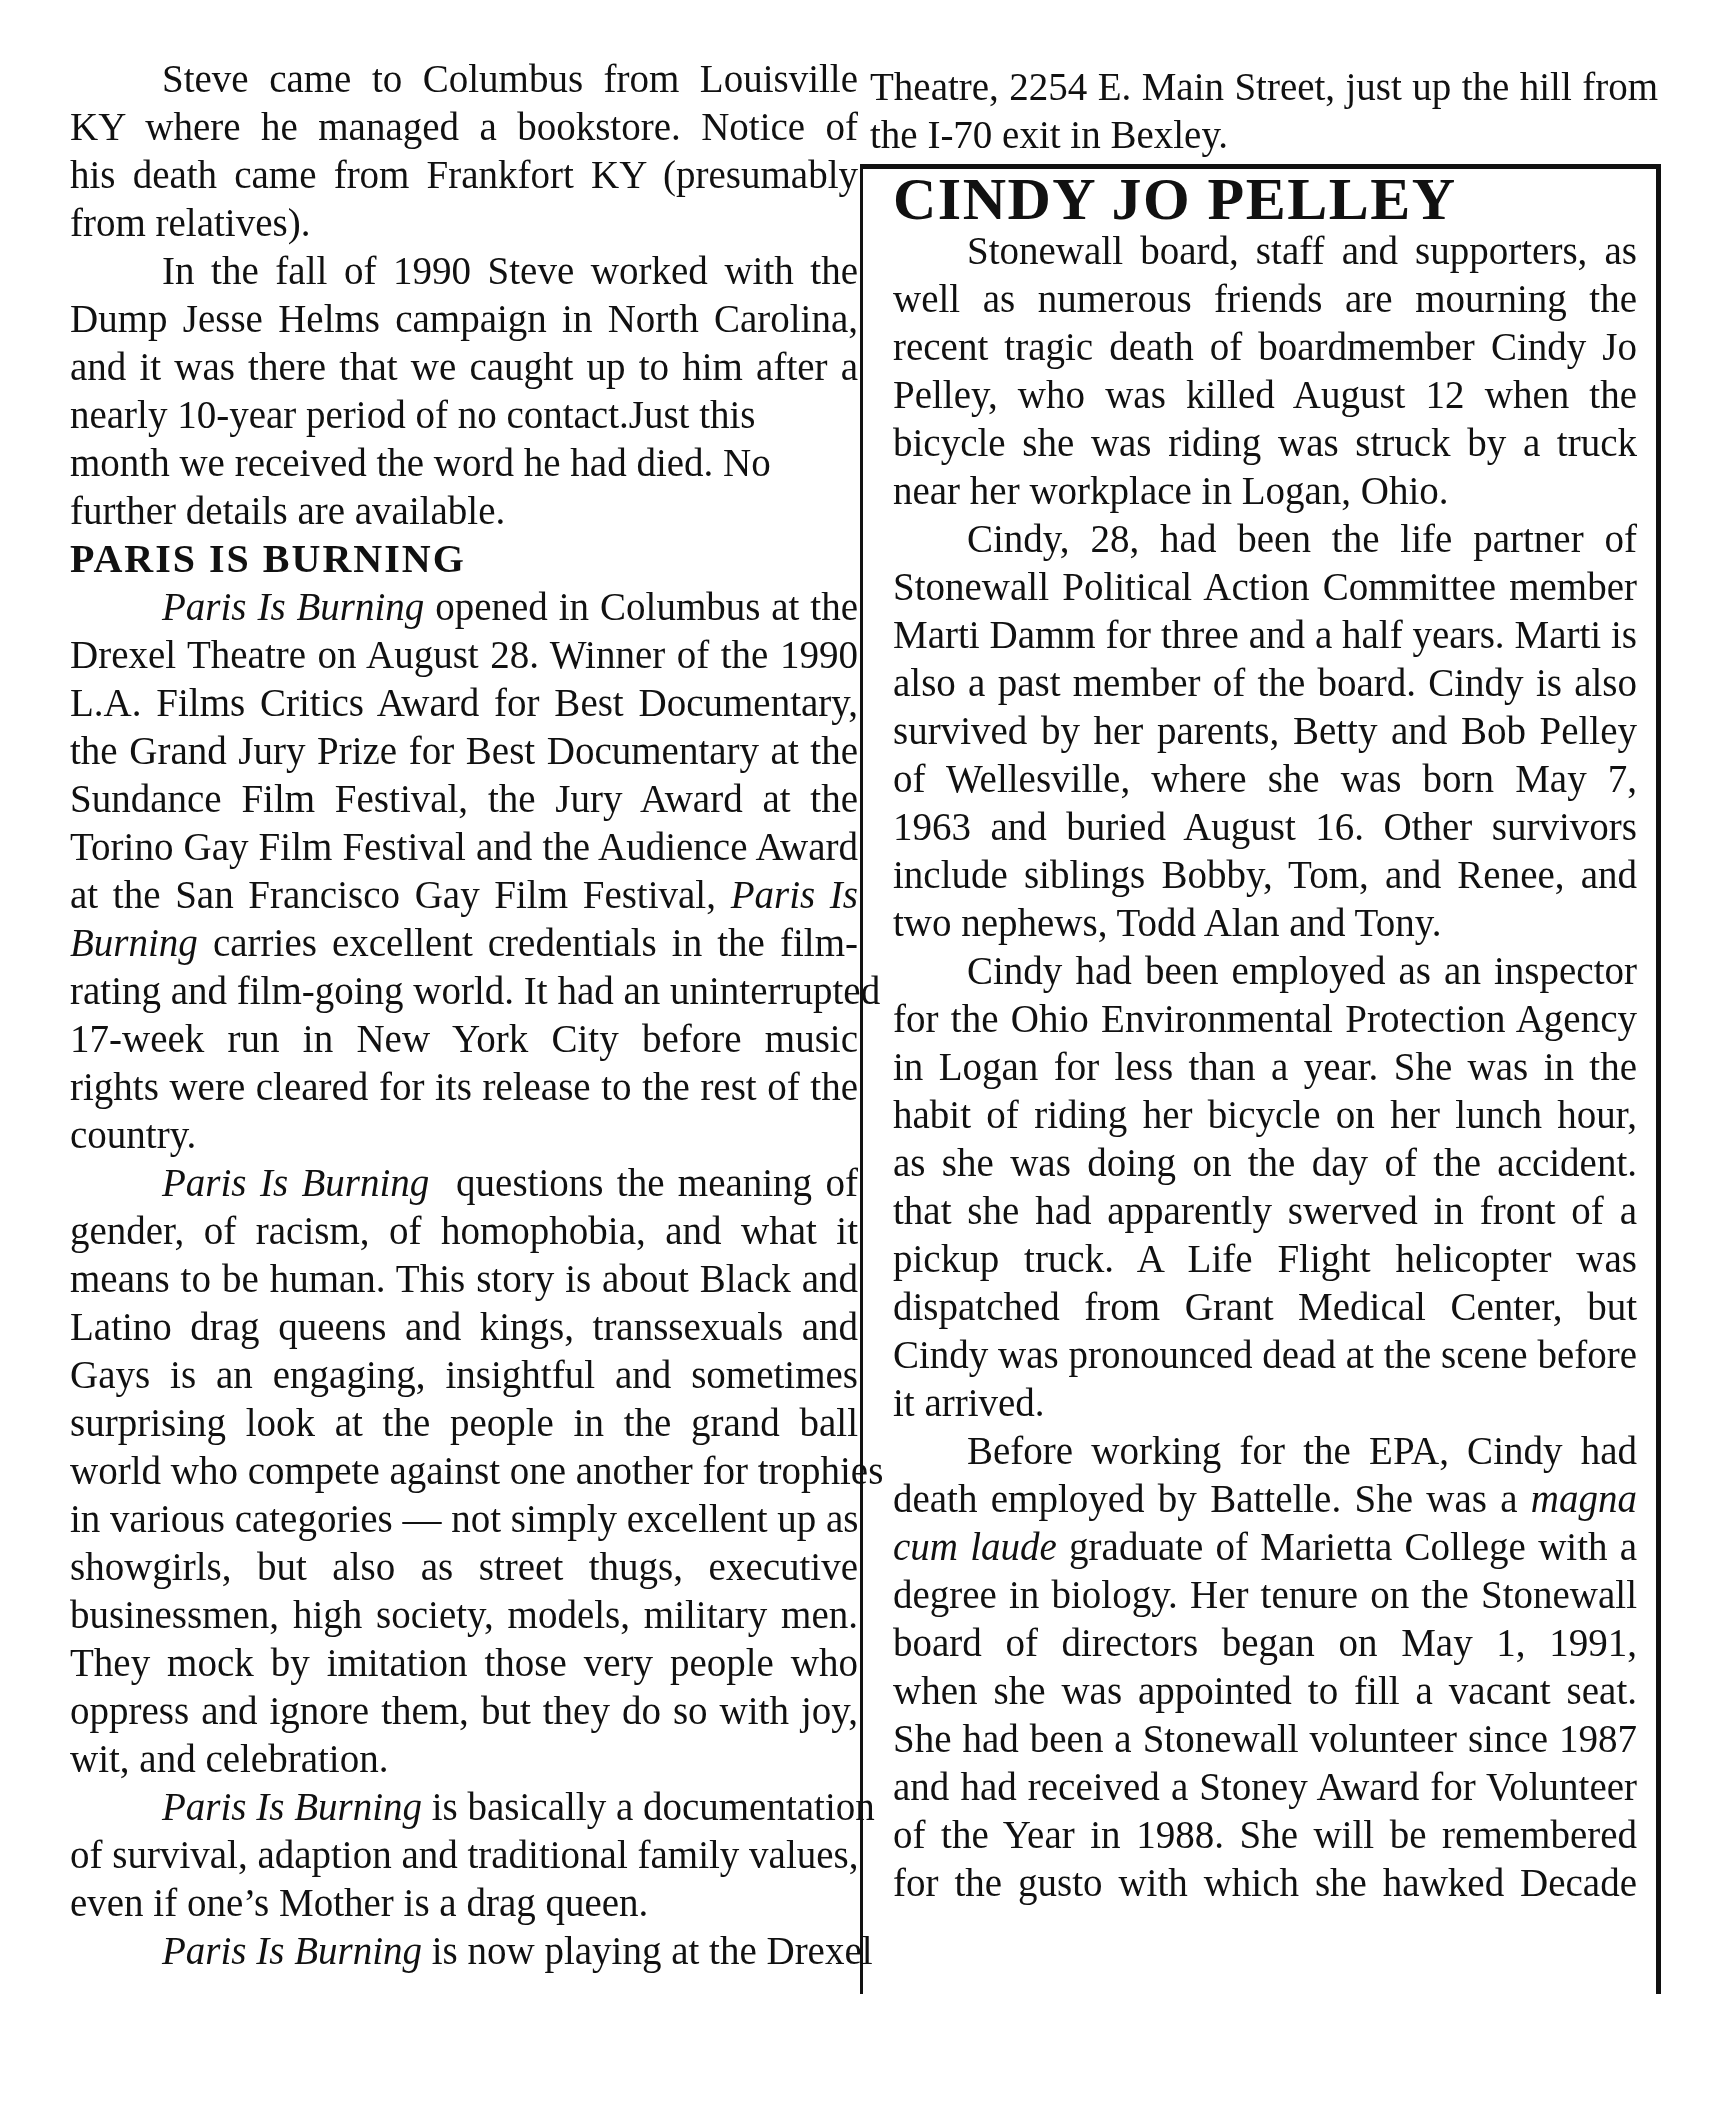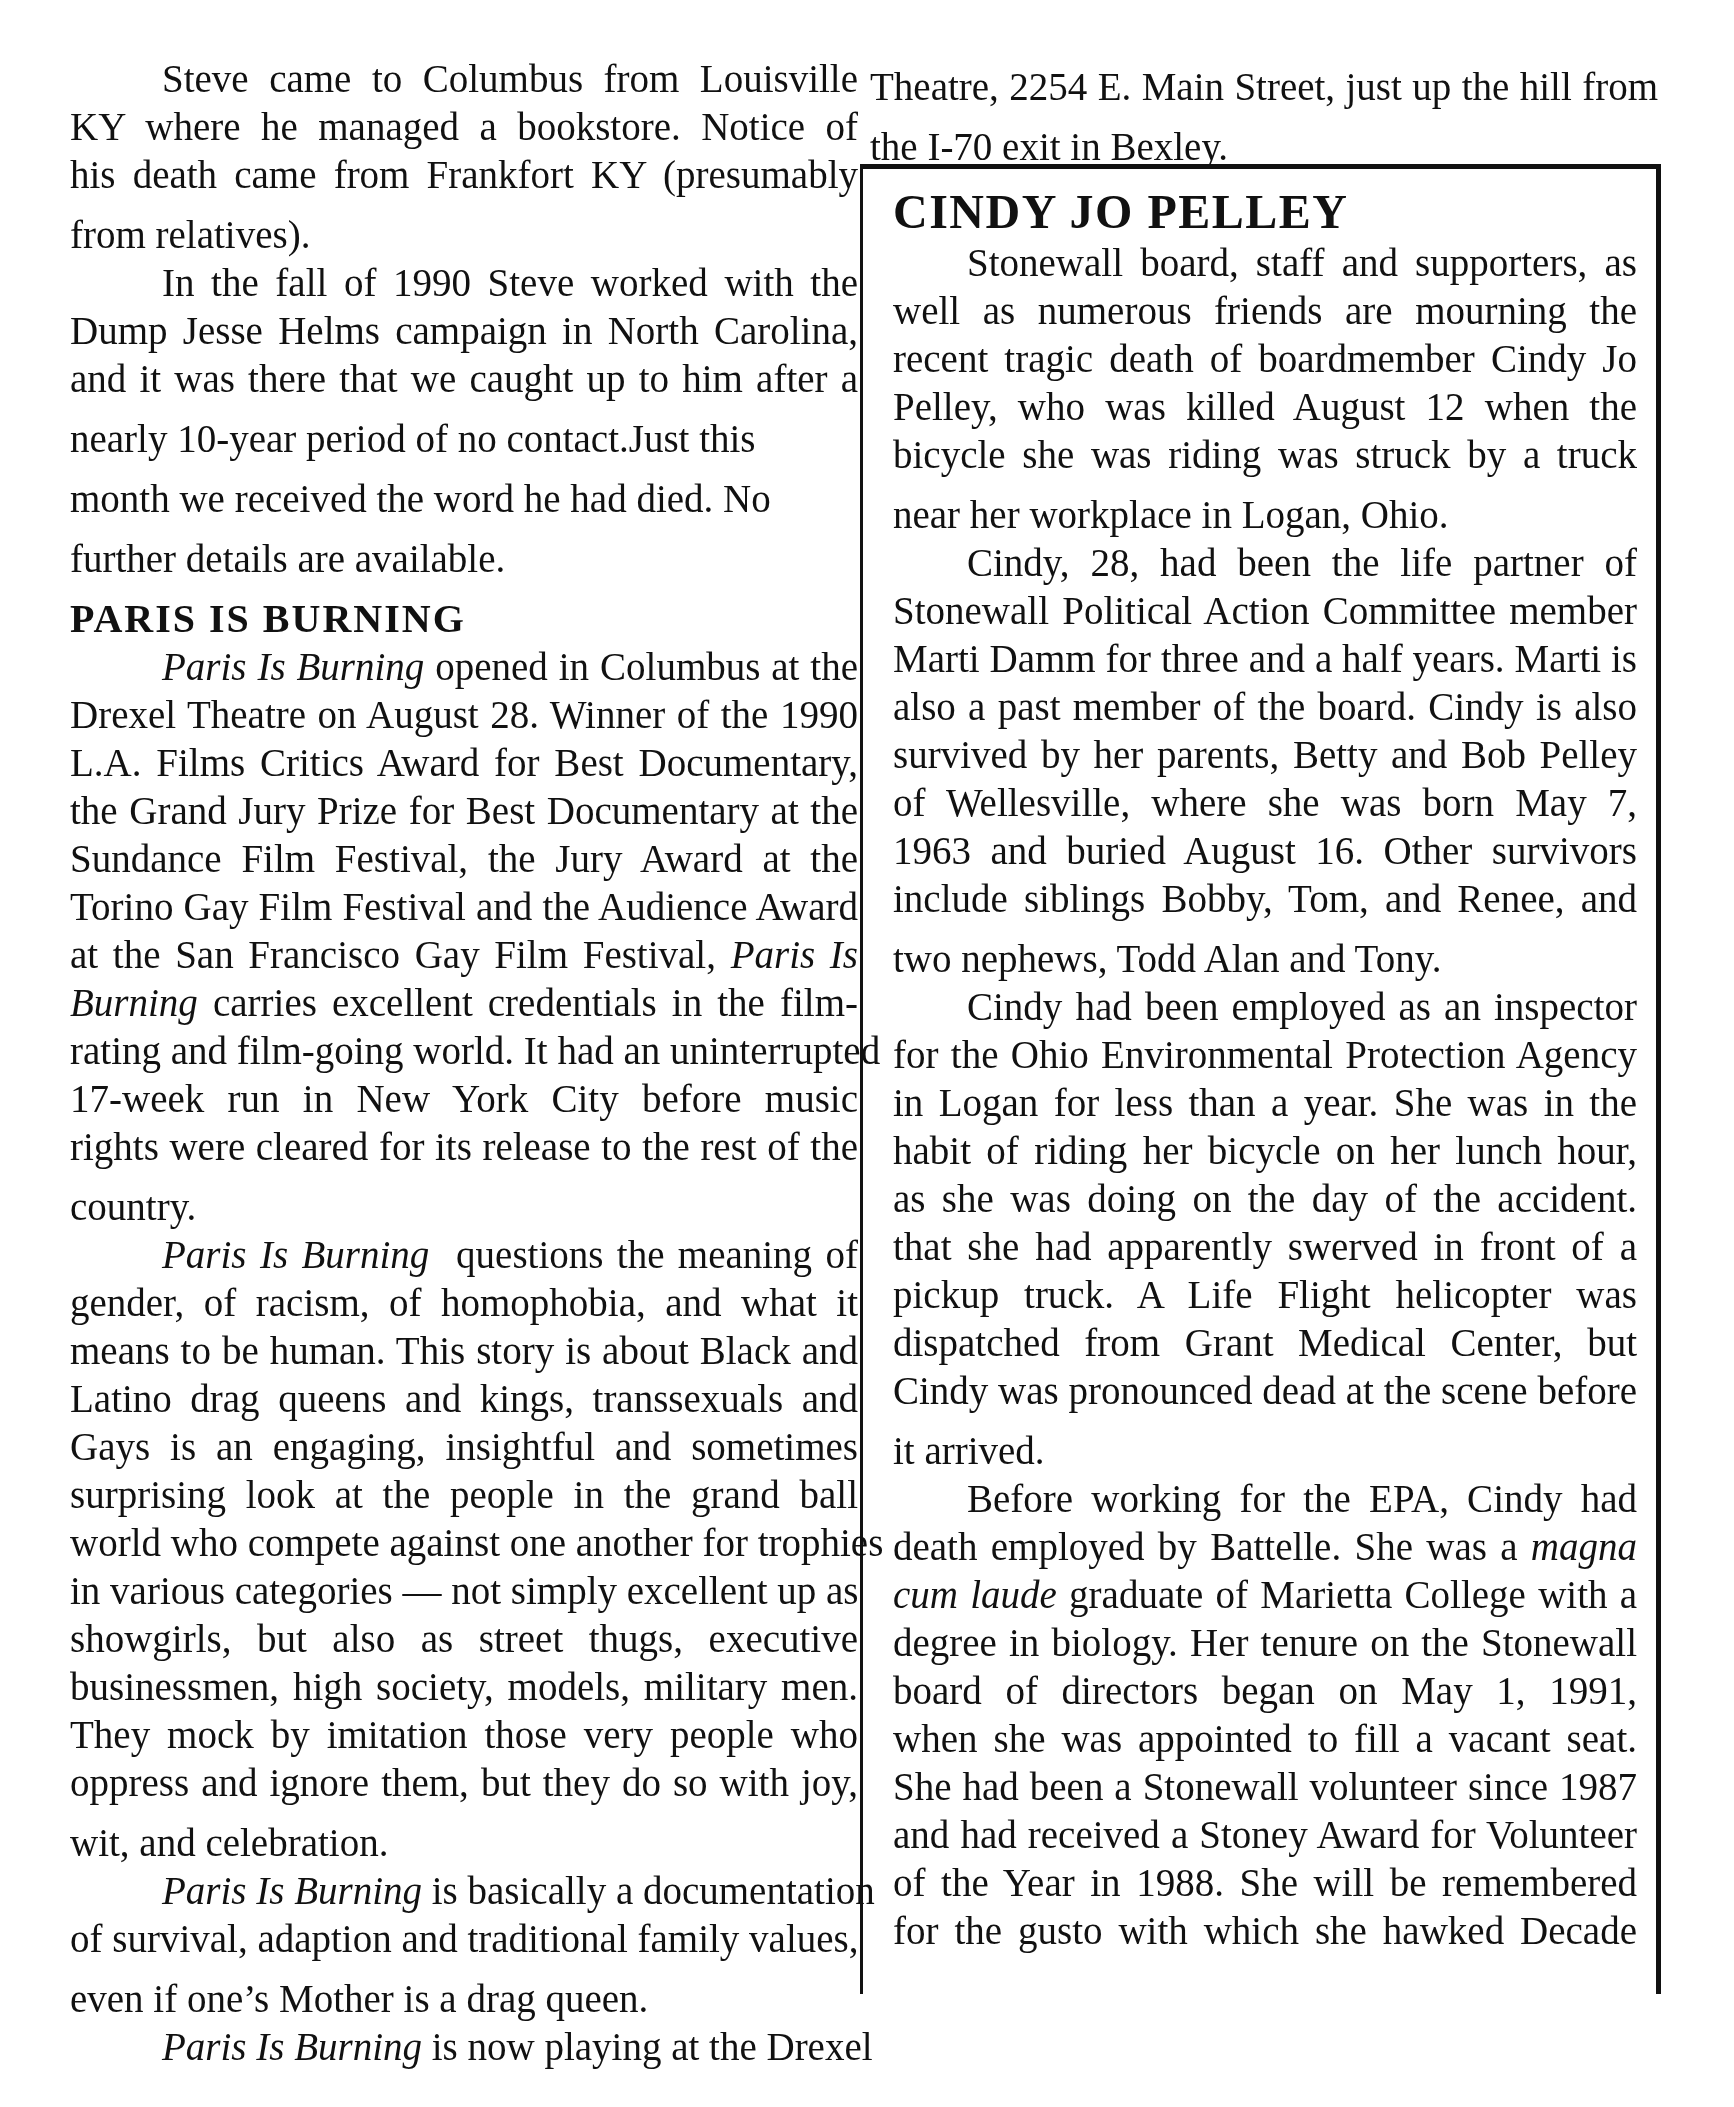--- a/index.html
+++ b/index.html
@@ -5,25 +5,25 @@
   html, body { margin:0; padding:0; background:#ffffff; }
   body { width:1735px; height:2108px; position:relative; overflow:hidden;
          font-family:"Liberation Serif","DejaVu Serif",serif; color:#111; }
   .col { position:absolute; font-size:39px; line-height:48px; }
   .left { left:70px; top:55px; width:788px; }
   .right-top { left:870px; top:63px; width:788px; }
   .box { position:absolute; left:860px; top:164px; width:793px; height:1825px;
          border-top:5px solid #111; border-left:3.5px solid #111; border-right:5px solid #111; }
   .box-inner { position:absolute; left:30px; top:2.5px; width:744px; font-size:39px; line-height:48px; }
   .line { display:block; white-space:nowrap; text-align:justify; text-align-last:justify; height:48px; overflow:visible; }
-  .line.last { text-align-last:left;margin-top:12px; }
+  .line.last { text-align-last:left; }
   .indent { padding-left:92px; }
   .indent-sm { padding-left:74px; }
   .head { font-weight:bold; letter-spacing:2px; font-size:40px; }
-  .head-box { font-weight:bold; font-size:48px; letter-spacing:1.5px; line-height:55px; height:55px; }
+  .head-box { font-weight:bold; font-size:60px; letter-spacing:1.5px; line-height:55px; height:55px; }
   i { font-style:italic; }
   .seg { white-space:pre;margin-top:18px; }
 </style>
 </head>
 <body>
 
 <div class="col left">
   <div>
     <span class="line indent">Steve came to  Columbus from Louisville</span>
     <span class="line">KY where he managed a bookstore. Notice of</span>

